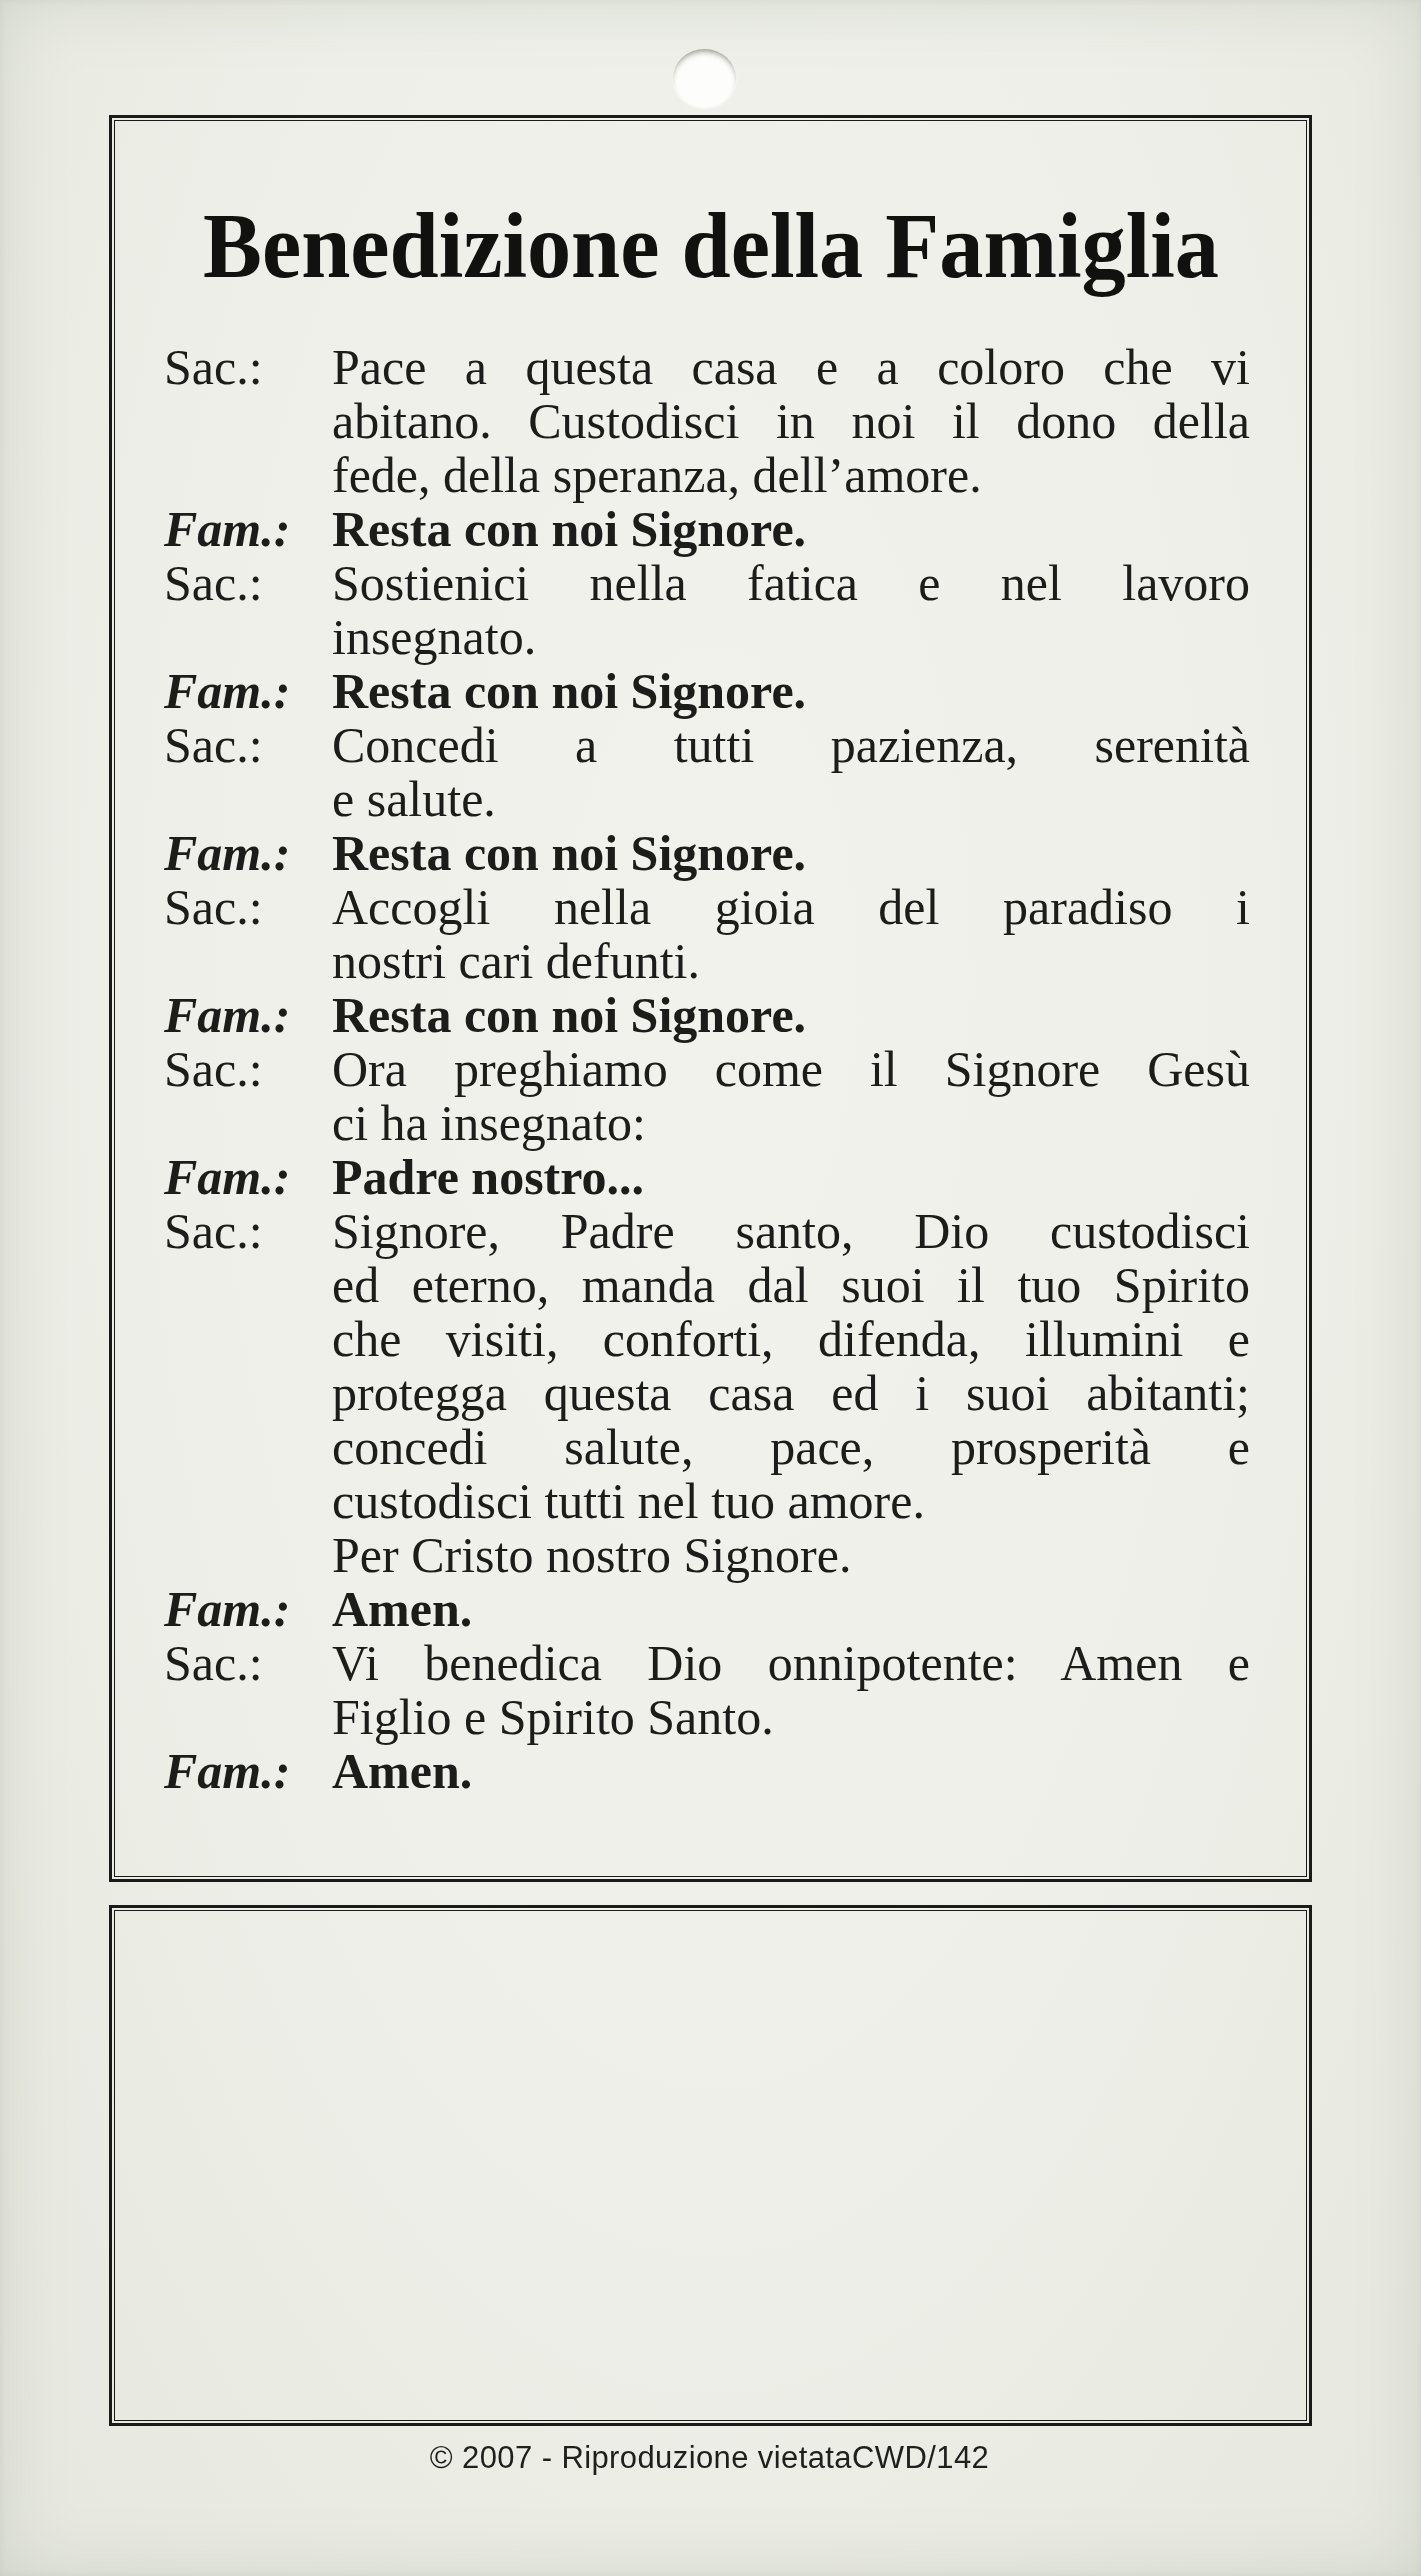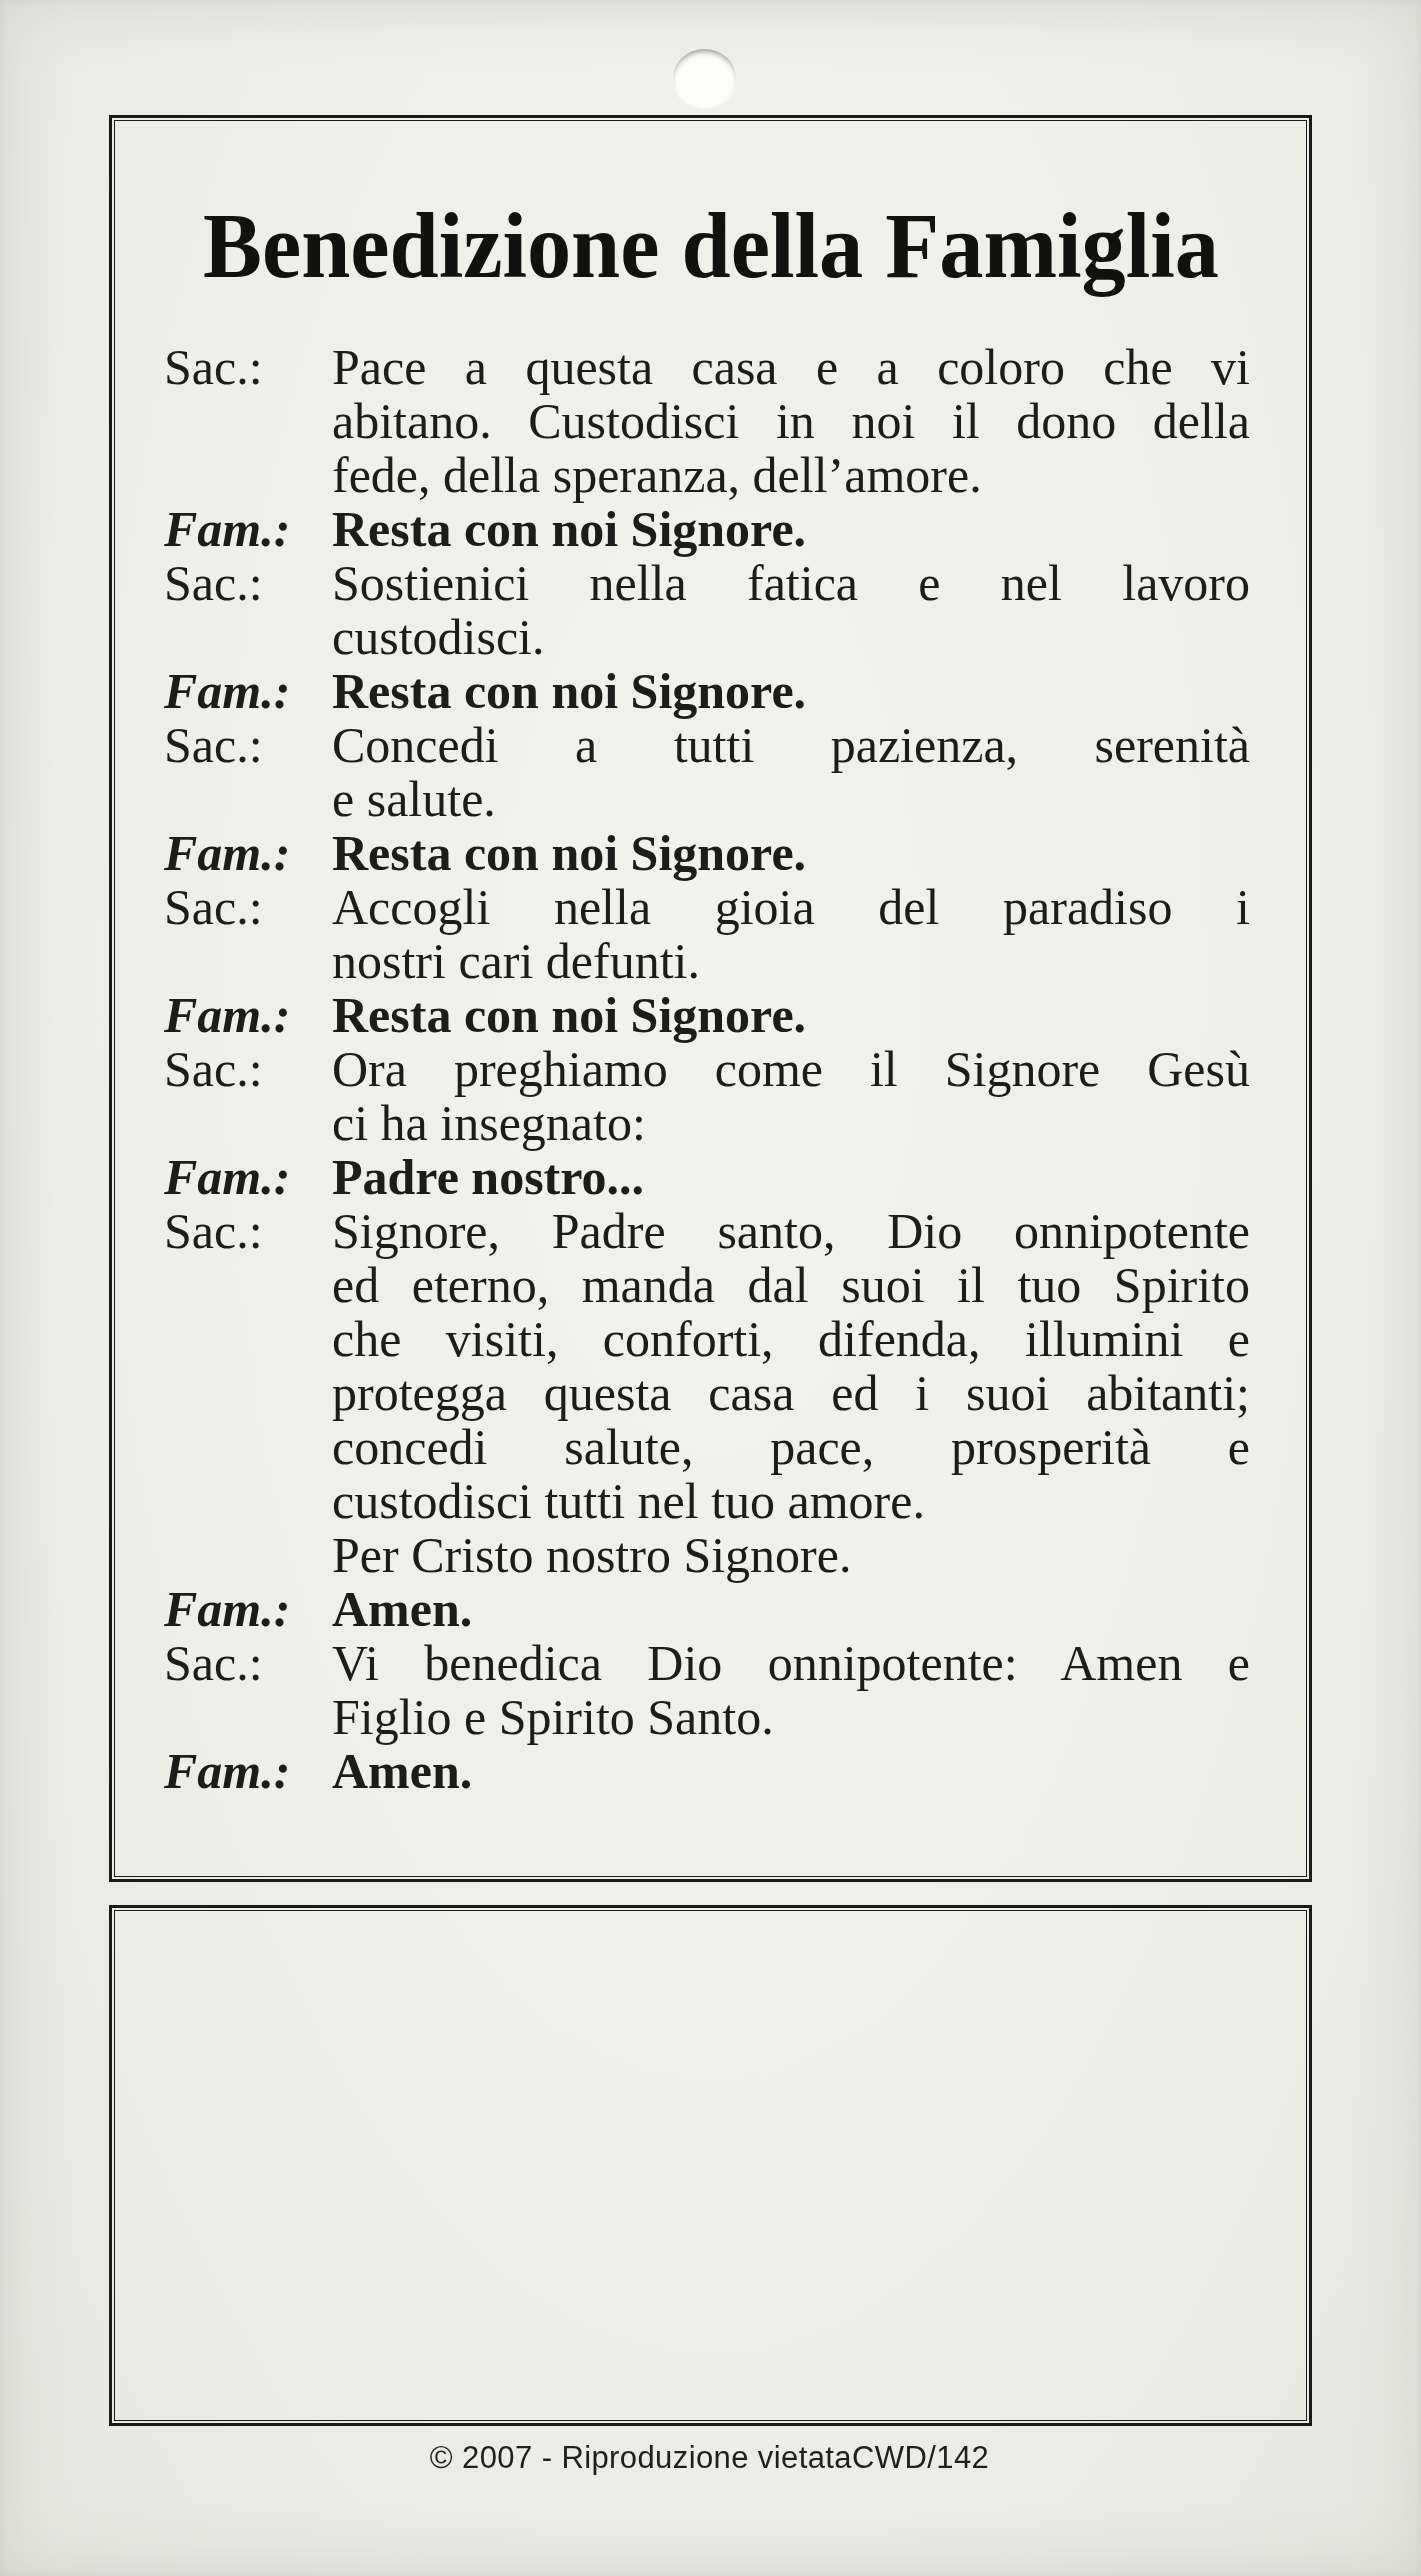--- a/index.html
+++ b/index.html
@@ -73,21 +73,21 @@
         <div class="line j">abitano. Custodisci in noi il dono della</div>
         <div class="line">fede, della speranza, dell’amore.</div>
       </div>
       <div class="para">
         <span class="speaker fam">Fam.:</span>
         <div class="line resp">Resta con noi Signore.</div>
       </div>
       <div class="para">
         <span class="speaker sac">Sac.:</span>
         <div class="line j">Sostienici nella fatica e nel lavoro</div>
-        <div class="line">custodisci.</div>
+        <div class="line">insegnato.</div>
       </div>
       <div class="para">
         <span class="speaker fam">Fam.:</span>
         <div class="line resp">Resta con noi Signore.</div>
       </div>
       <div class="para">
         <span class="speaker sac">Sac.:</span>
         <div class="line j">Concedi a tutti pazienza, serenità</div>
         <div class="line">e salute.</div>
       </div>
@@ -108,21 +108,21 @@
         <span class="speaker sac">Sac.:</span>
         <div class="line j">Ora preghiamo come il Signore Gesù</div>
         <div class="line">ci ha insegnato:</div>
       </div>
       <div class="para">
         <span class="speaker fam">Fam.:</span>
         <div class="line resp">Padre nostro...</div>
       </div>
       <div class="para">
         <span class="speaker sac">Sac.:</span>
-        <div class="line j">Signore, Padre santo, Dio onnipotente</div>
+        <div class="line j">Signore, Padre santo, Dio custodisci</div>
         <div class="line j">ed eterno, manda dal suoi il tuo Spirito</div>
         <div class="line j">che visiti, conforti, difenda, illumini e</div>
         <div class="line j">protegga questa casa ed i suoi abitanti;</div>
         <div class="line j">concedi salute, pace, prosperità e</div>
         <div class="line">custodisci tutti nel tuo amore.</div>
         <div class="line">Per Cristo nostro Signore.</div>
       </div>
       <div class="para">
         <span class="speaker fam">Fam.:</span>
         <div class="line resp">Amen.</div>

